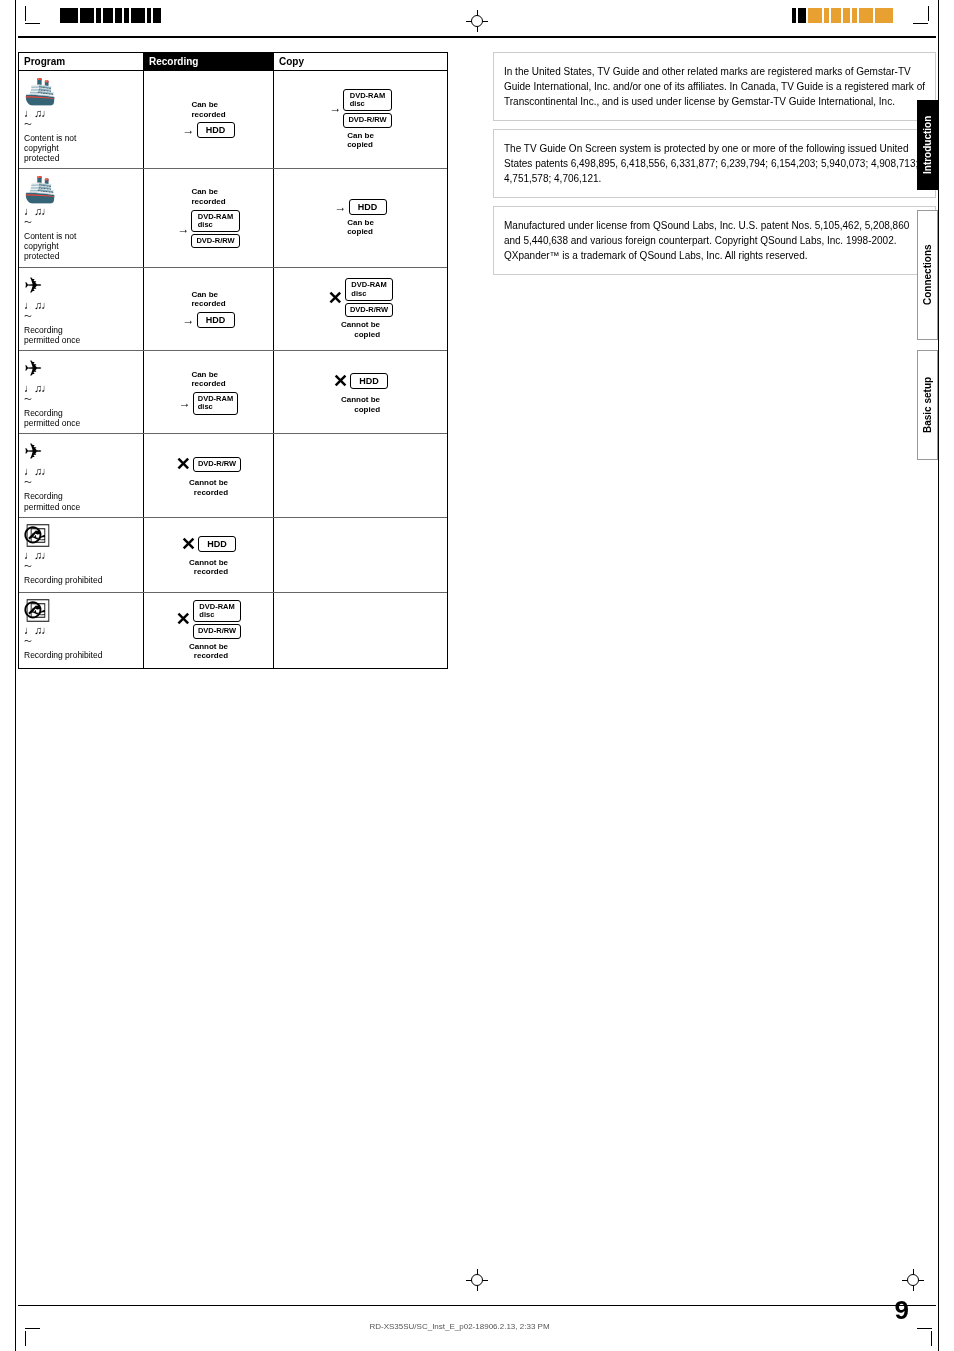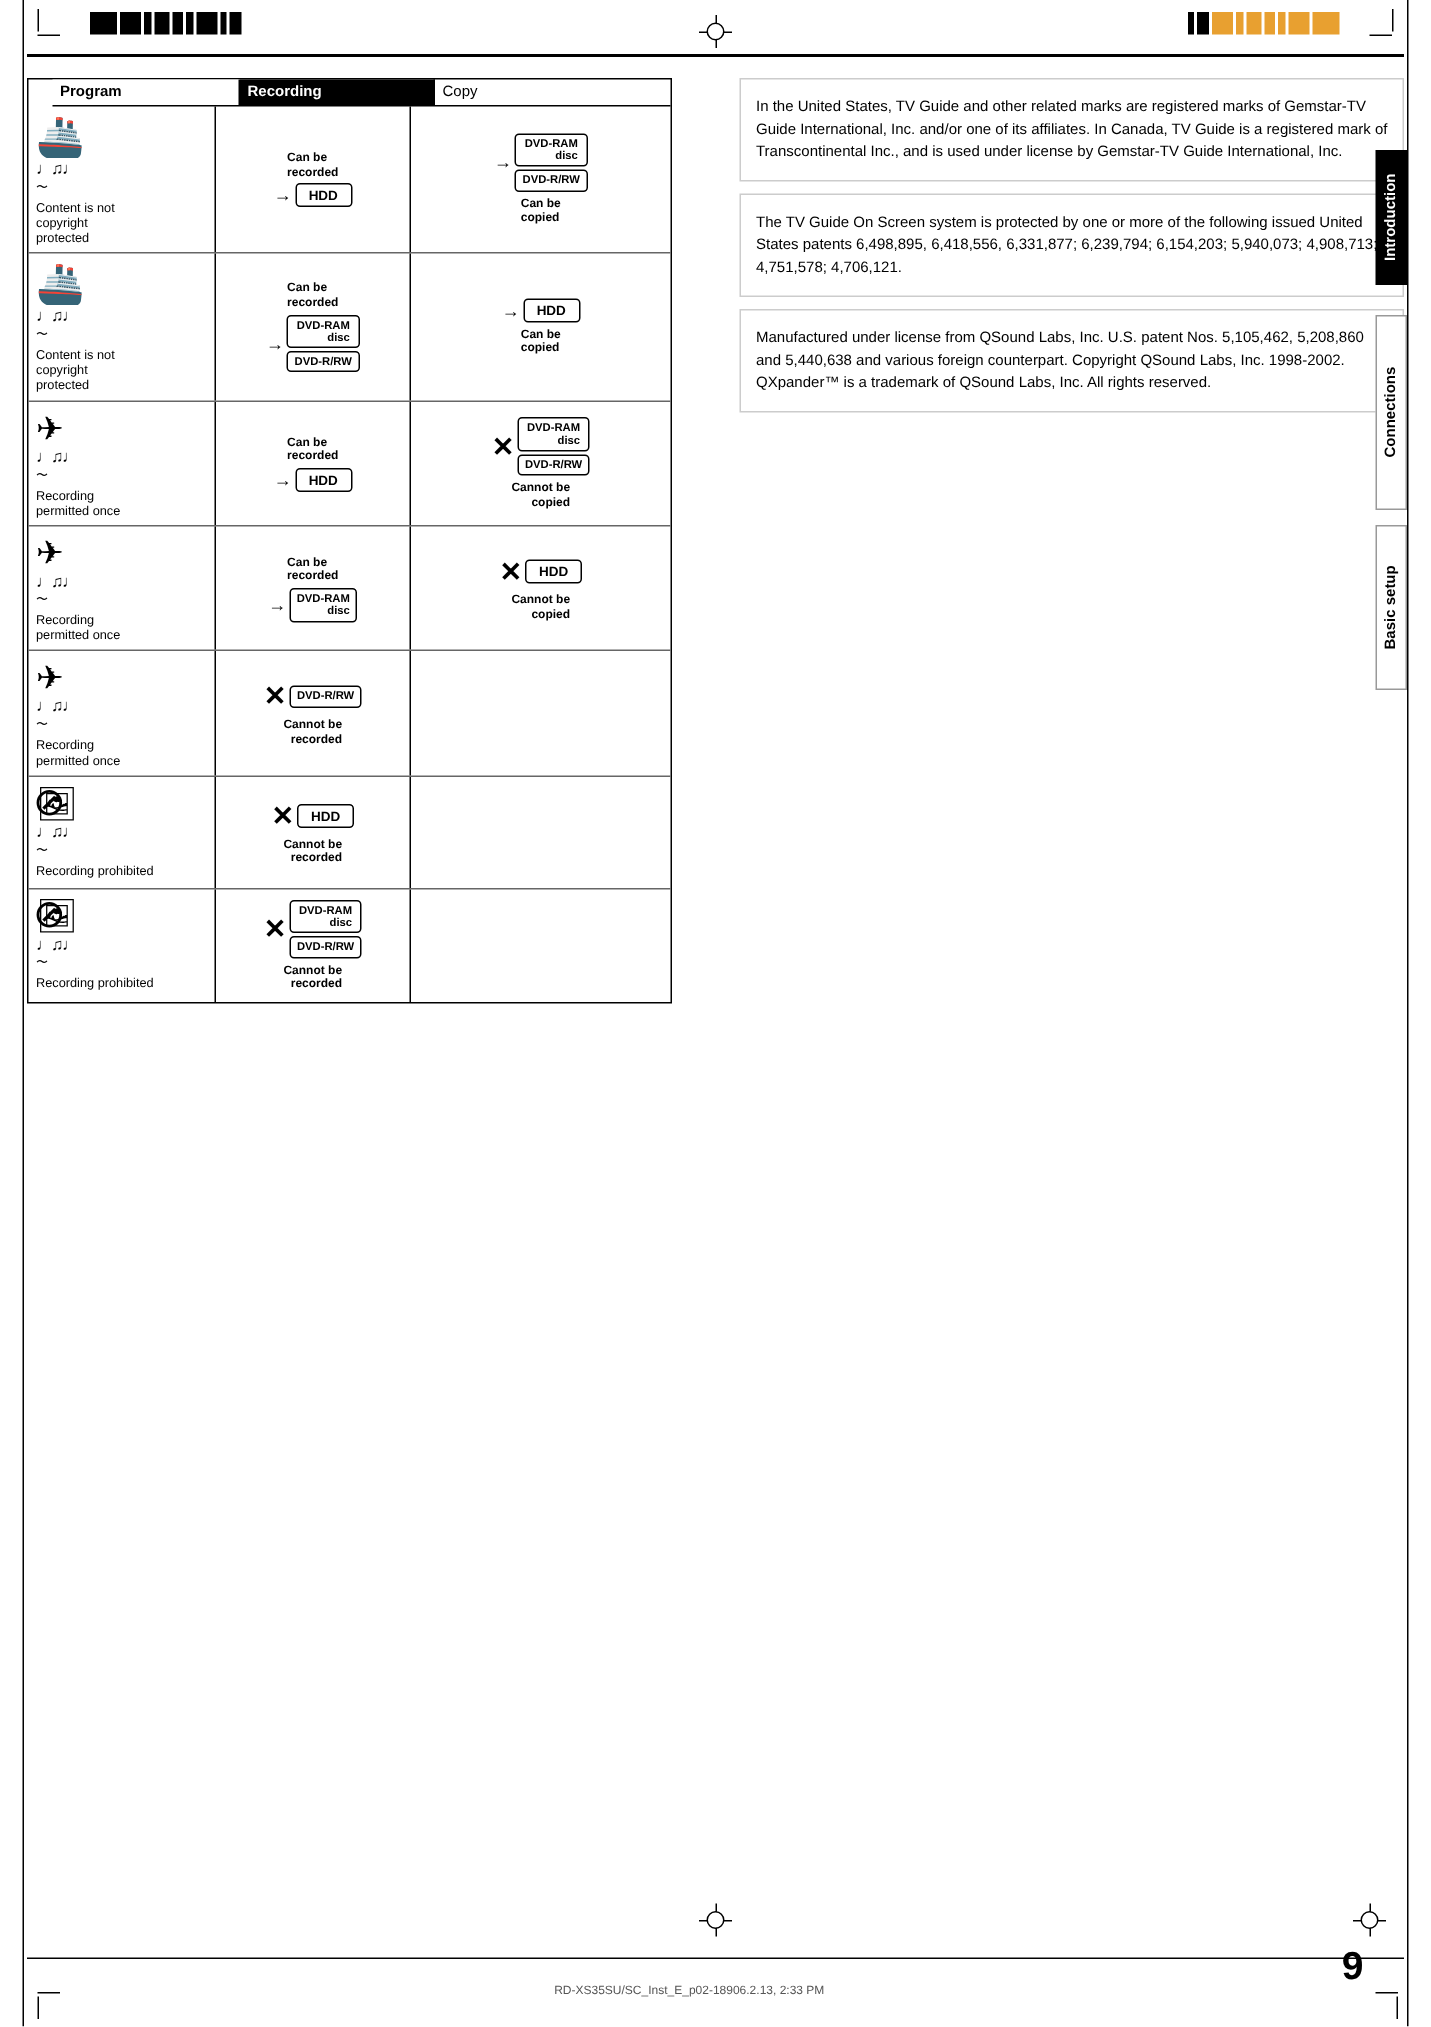--- a/index.html
+++ b/index.html
@@ -33,21 +33,20 @@
     }
 
     
     .rec-table {
       border: 1.5px solid #000;
       width: 430px;
     }
     .rec-table-header {
       display: flex;
       border-bottom: 1.5px solid #000;
-      margin-left: 16px;
     }
     .col-program {
       width: 125px;
       padding: 3px 5px;
       border-right: 1px solid #000;
       font-weight: bold;
       font-size: 10px;
       background: #fff;
     }
     .col-recording {
@@ -55,21 +54,21 @@
       padding: 3px 5px;
       border-right: 1px solid #000;
       font-weight: bold;
       font-size: 10px;
       background: #000;
       color: #fff;
     }
     .col-copy {
       flex: 1;
       padding: 3px 5px;
-      font-weight: normal;
+      font-weight: bold;
       font-size: 10px;
     }
 
     
     .rec-row {
       display: flex;
       border-bottom: 1px solid #666;
       min-height: 75px;
     }
     .rec-row:last-child {
@@ -115,21 +114,21 @@
       border-radius: 3px;
       padding: 2px 4px;
       font-size: 8px;
       font-weight: bold;
       text-align: center;
       min-width: 45px;
     }
     .media-label {
       font-size: 7.5px;
       font-weight: bold;
-      text-align: right;
+      text-align: left;
       line-height: 1.1;
     }
 
     
     .can-rec-label {
       font-size: 8px;
       font-weight: bold;
       text-align: left;
       line-height: 1.2;
     }

